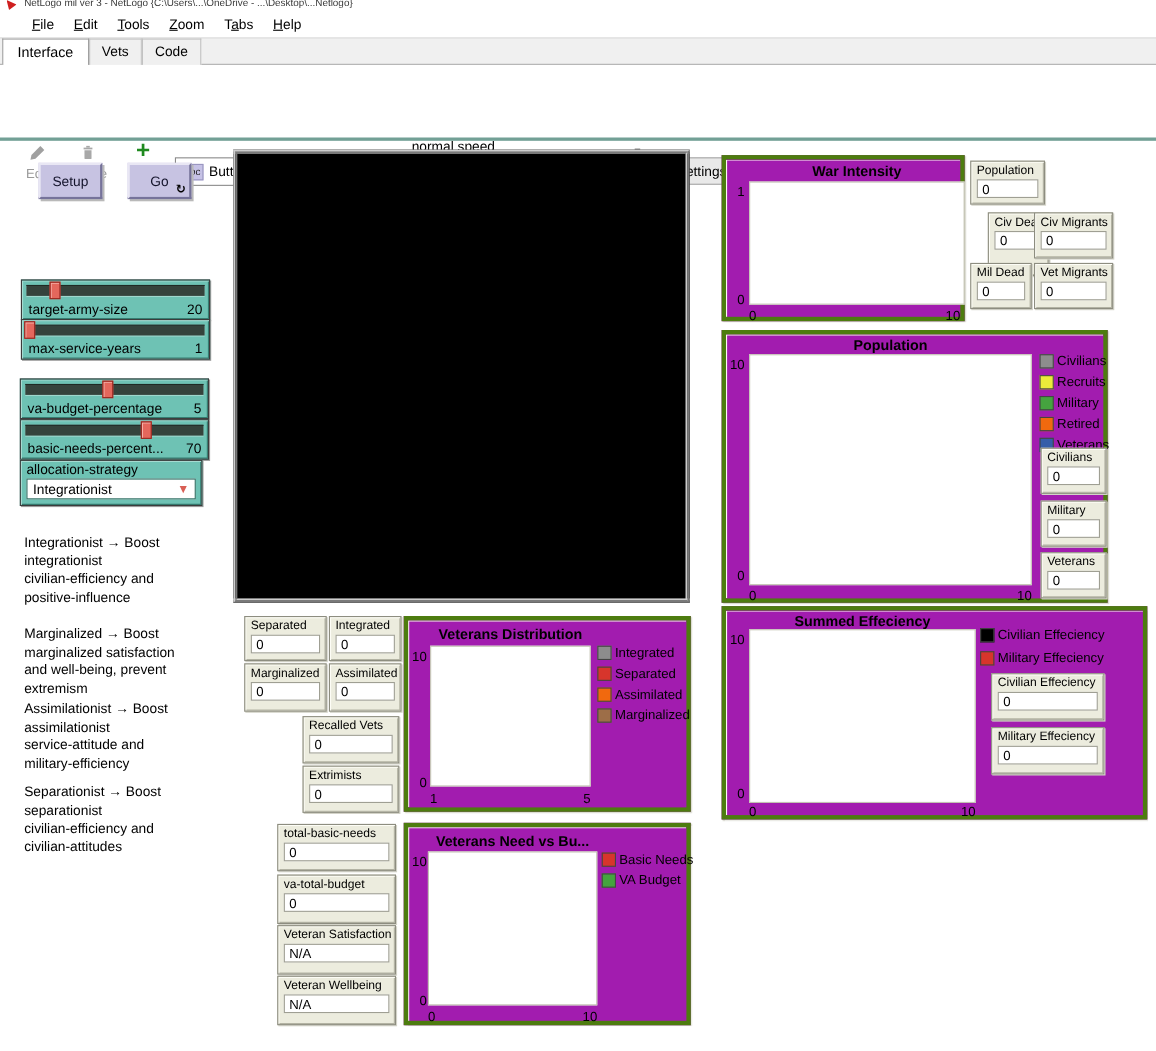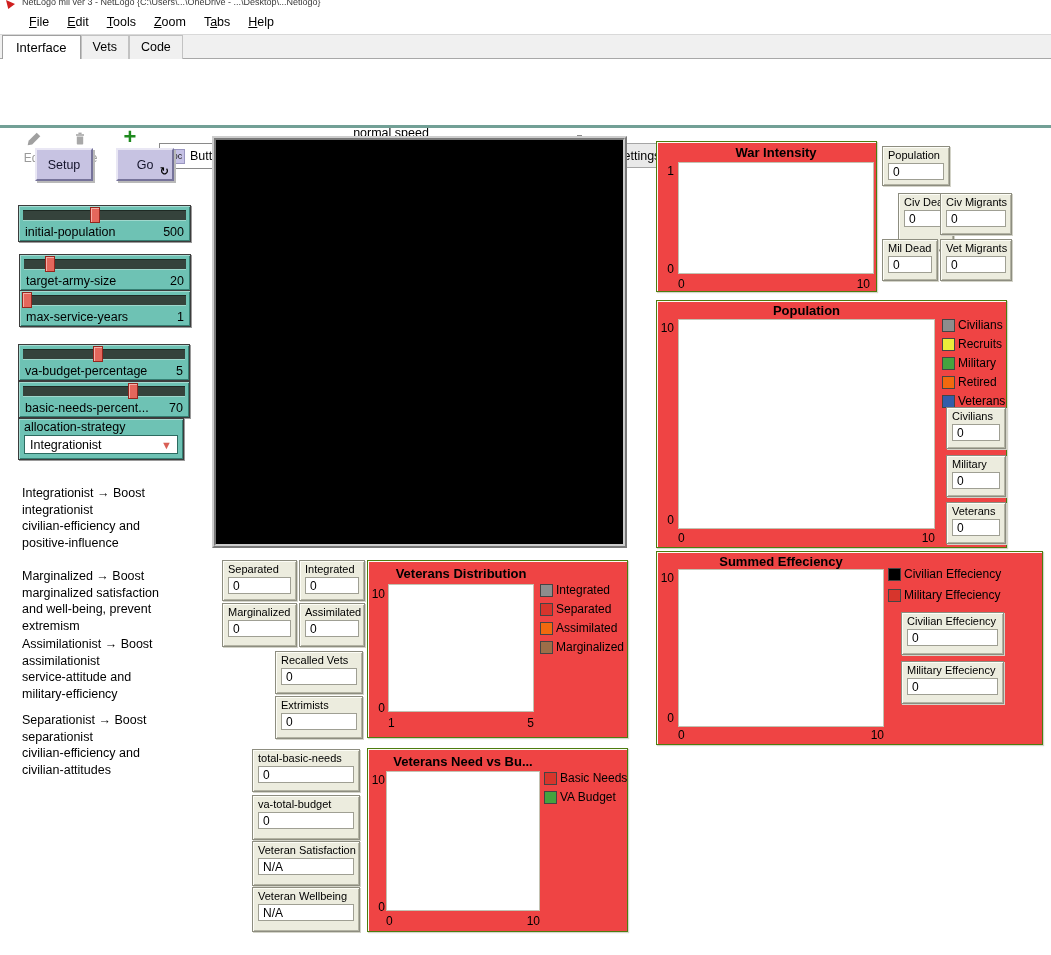--- a/index.html
+++ b/index.html
@@ -20,21 +20,21 @@
   
   .toolbar { position:absolute; left:0; top:59px; width:1051px; height:66px; background:#fff; }
   .tool-btn { position:absolute; display:flex; flex-direction:column; align-items:center; gap:3px; }
   .tool-lbl { font-size:12px; }
   .tool-lbl.dim { color:#9a9a9a; }
   .plus-glyph { font-size:22px; line-height:18px; font-weight:bold; color:#1f8a1f; }
   .widget-dd { position:absolute; left:159px; top:84px; width:90px; height:26px; background:#fff; border:1px solid #8a8a8a; display:flex; align-items:center; padding:0 5px; gap:5px; }
   .abc-icon { width:20px; height:15px; background:#c6c2e6; border:1px solid #9a96c0; font-size:9px; display:flex; align-items:center; justify-content:center; color:#222; }
   .dd-arrow { margin-left:auto; font-size:8px; color:#333; }
   .tb-divider { position:absolute; width:5px; background:#8a8a8a; }
-  .speed-top { position:absolute; left:316px; top:67px; width:150px; text-align:center; font-size:12.5px; }
+  .speed-top { position:absolute; left:300px; top:67px; width:150px; text-align:right; font-size:12.5px; }
   .speed-track { position:absolute; left:291px; top:95px; width:175px; height:3px; background:#d4d4d4; border-top:1px solid #bdbdbd; }
   .speed-handle { position:absolute; left:75px; top:-9px; width:9px; height:20px; background:#3b82c4; border:1px solid #2b62a0; }
   .ticks-lbl { position:absolute; left:280px; top:109px; width:110px; text-align:center; font-size:12.5px; }
   .vu-box { position:absolute; left:473px; top:78px; width:14px; height:14px; background:#fff; border:1.5px solid #444; font-size:11px; line-height:11px; text-align:center; color:#111; }
   .vu-lbl { position:absolute; left:493px; top:77px; font-size:12.5px; }
   .cont-dd { position:absolute; left:472px; top:97px; width:95px; height:24px; background:#f4f4f4; border:1px solid #999; display:flex; align-items:center; padding:0 8px; font-size:12.5px; }
   .chev { margin-left:auto; width:7px; height:7px; border-right:1.5px solid #555; border-bottom:1.5px solid #555; transform:rotate(45deg) translateY(-2px); }
   .settings-btn { position:absolute; left:599px; top:84px; width:88px; height:25px; background:#e9e9e9; border:1px solid #a5a5a5; font-size:12.5px; display:flex; align-items:center; justify-content:center; }
   .teal-line { position:absolute; left:0; top:125px; width:1051px; height:3px; background:#72a096; }
 
@@ -53,21 +53,21 @@
   .ctri { margin-left:auto; color:#d95f55; font-size:11px; }
 
   .note { position:absolute; width:178px; font-size:12.5px; line-height:16.5px; color:#000; white-space:pre-line; }
 
   .view { position:absolute; left:212px; top:136px; width:415px; height:412px; background:#000; border:4px ridge #cdcdcd; }
 
   .monitor { position:absolute; background:#ececde; border:1px solid #8d8d80; box-shadow:inset 1px 1px 0 #fdfdf6, inset -1px -1px 0 #b3b3a3, 1px 1px 0 #d3d3c8; padding:2px 5px; overflow:hidden; }
   .mlabel { font-size:11px; color:#000; white-space:nowrap; }
   .mvalue { margin-top:2px; background:#fff; border:1px solid #9f9f93; padding:0 4px; font-size:12px; height:17px; line-height:16px; }
 
-  .plot { position:absolute; background:#ef4444; border:1px solid #4d7c0f; box-shadow:inset 1px 1px 0 #fbfbf2, 1px 1px 1px #d5d5cb;padding-left:36px; }
+  .plot { position:absolute; background:#a21caf; border:4px solid #4d7c0f; box-shadow:inset 1px 1px 0 #fbfbf2, 1px 1px 1px #d5d5cb;padding-left:36px; }
   .ptitle { position:absolute; font-weight:bold; font-size:13px; text-align:center; color:#000; }
   .parea { position:absolute; background:#fff; border:1px solid #c2c2b2; }
   .ax { position:absolute; font-size:12px; color:#000; }
   .ax.yr { text-align:right; width:17px; }
   .ax.xr { text-align:right; width:40px; }
   .legend { position:absolute; }
   .legend-entry { display:flex; align-items:center; margin-bottom:5px; font-size:12px; white-space:nowrap; }
   .legend.wide .legend-entry { margin-bottom:7px; }
   .swatch { width:13px; height:13px; border:1px solid #444; margin-right:3px; flex:0 0 auto; }
 </style>
@@ -140,29 +140,20 @@
   <div class="teal-line"></div>
 
   <div class="nl-button" style="left:35px;top:148px;width:58px;height:33px">
     <span>Setup</span>
   </div>
   <div class="nl-button" style="left:116px;top:148px;width:58px;height:33px">
     <span>Go</span>
     <span class="go-loop">↻</span>
   </div>
 
-  <div class="slider" style="left:18px;top:205px;width:173px">
-    <div class="track">
-        <div class="handle" style="left: 44%;"></div>
-      </div>
-    <div class="srow">
-        <span>initial-population</span>
-        <span>500</span>
-      </div>
-  </div>
   <div class="slider" style="left:19px;top:254px;width:172px">
     <div class="track">
         <div class="handle" style="left: 16%;"></div>
       </div>
     <div class="srow">
         <span>target-army-size</span>
         <span>20</span>
       </div>
   </div>
   <div class="slider" style="left:19px;top:290px;width:172px">

